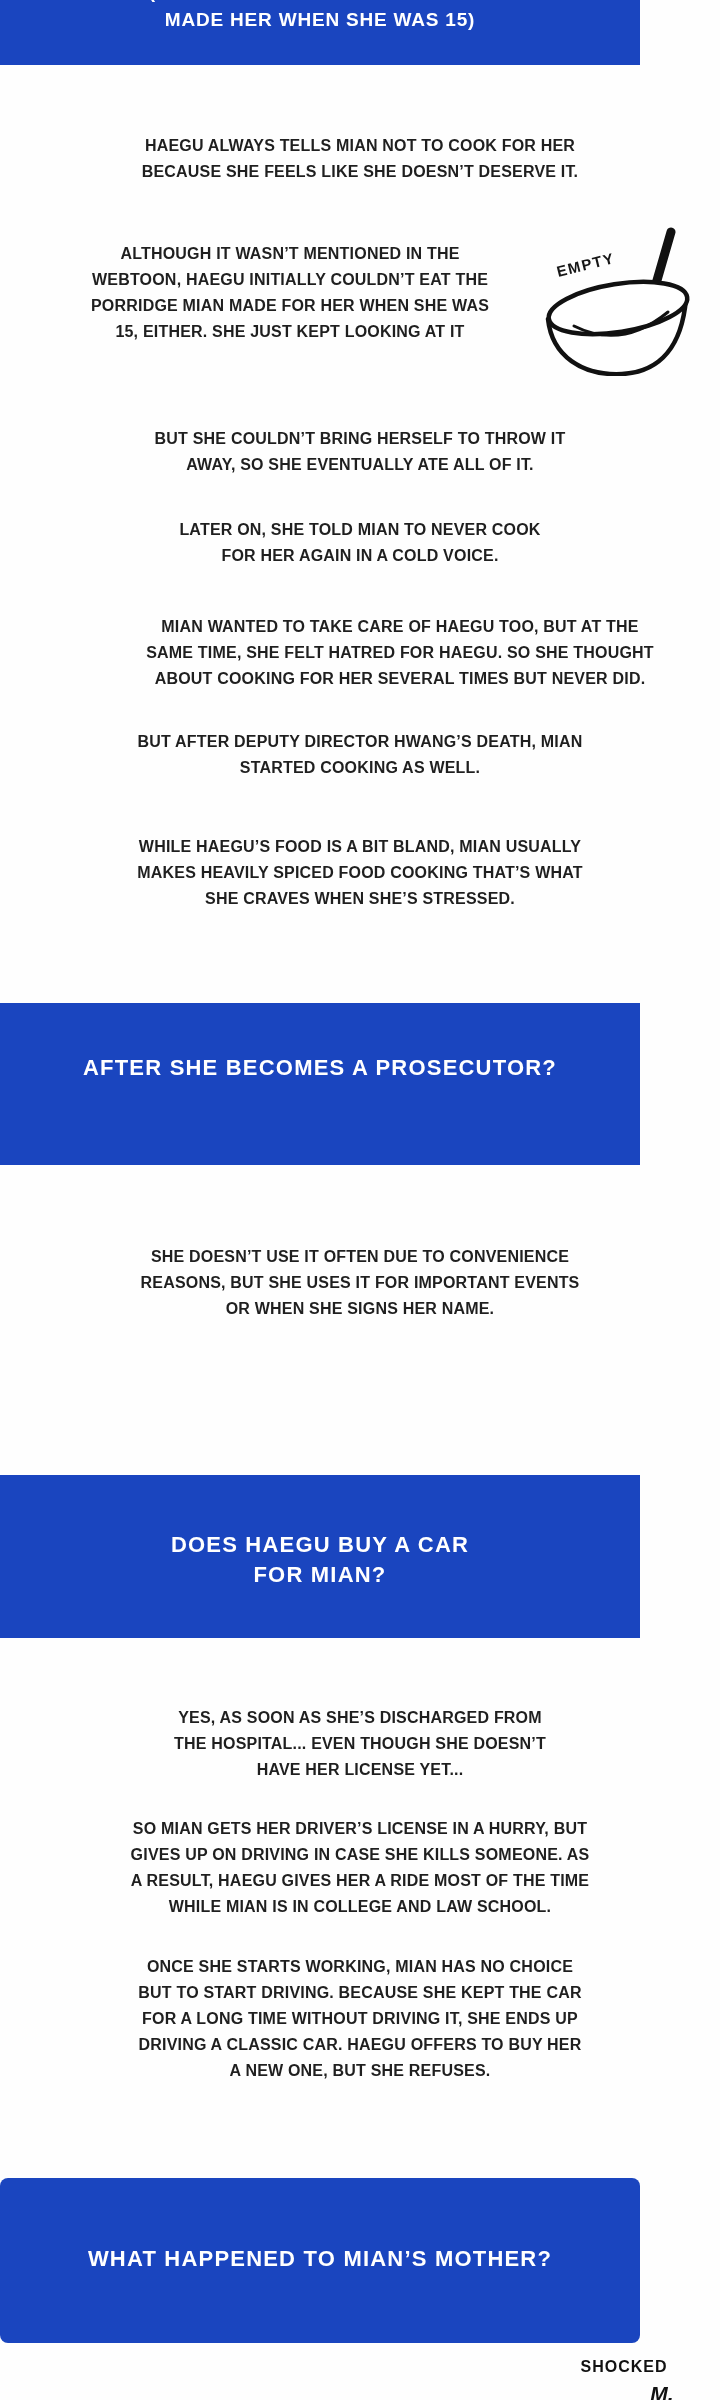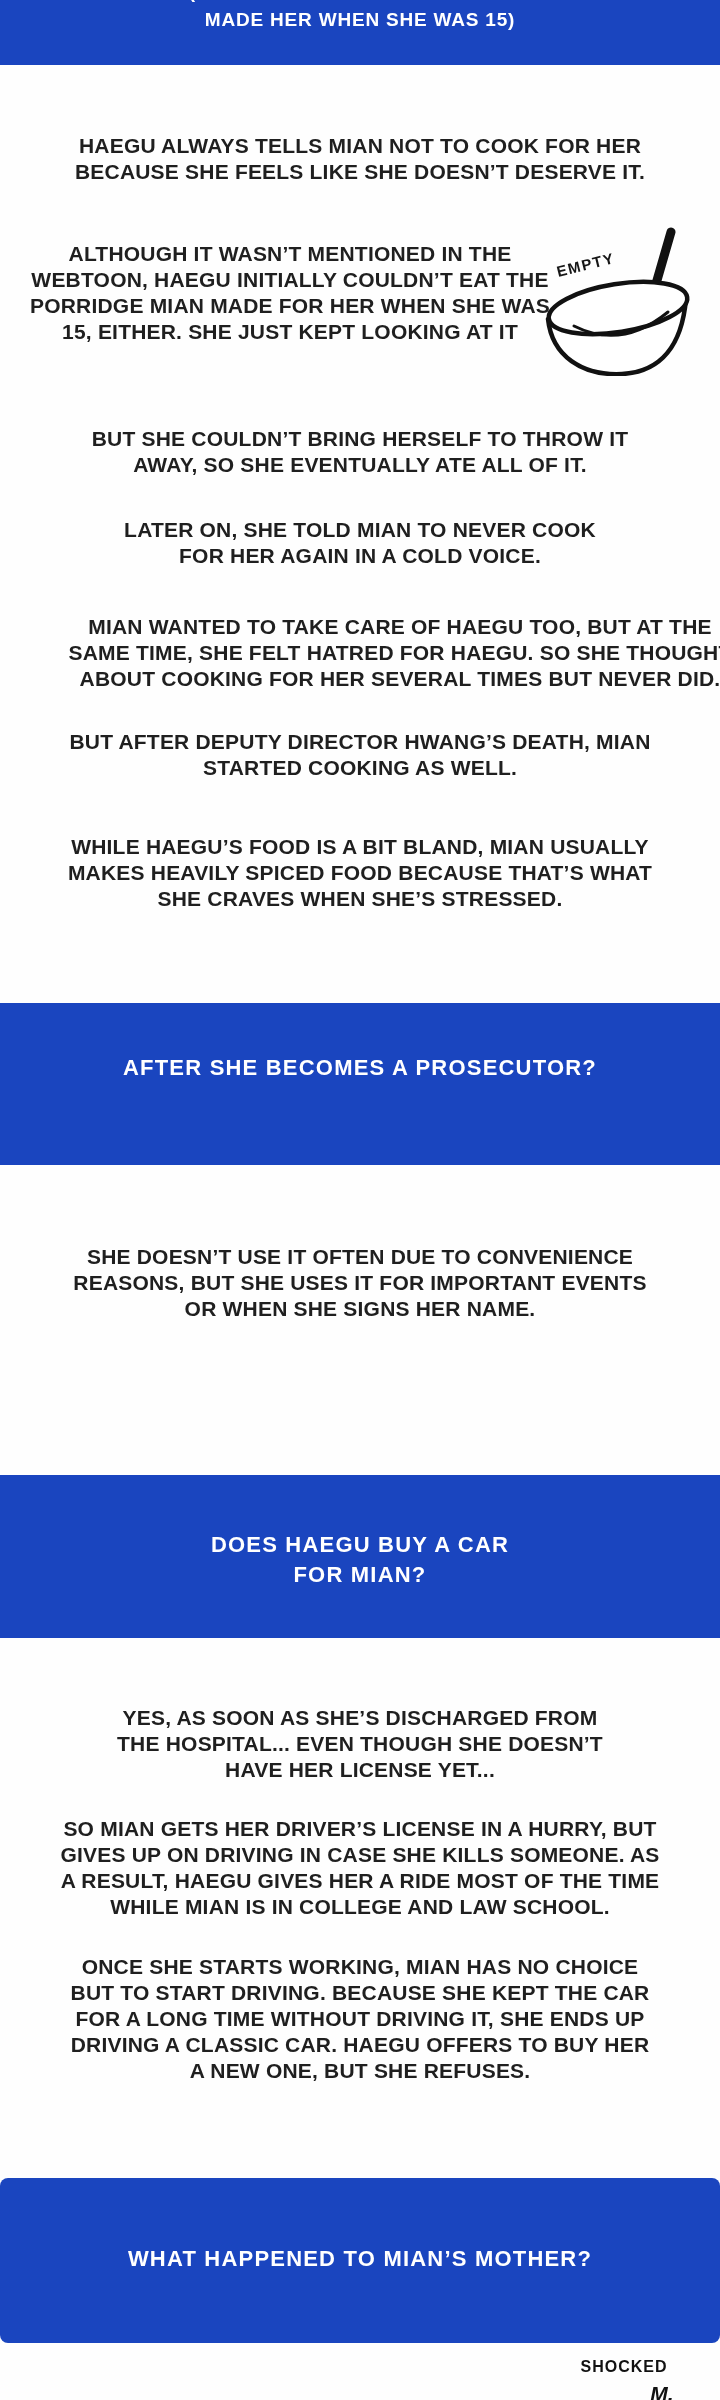--- a/index.html
+++ b/index.html
@@ -3,33 +3,33 @@
 <meta charset="utf-8">
 <style>
   html,body { margin:0; padding:0; background:#ffffff; }
   .page {
     position:relative; width:720px; height:2400px;
     overflow:hidden; background:#fefefe;
     font-family:"Liberation Sans", sans-serif;
     font-weight:bold;
   }
   .band {
-    position:absolute; left:0; width:720px;
+    position:absolute; left:0; width:640px;
     background:var(--band-blue,#1a45bf);
     color:#ffffff; text-align:center;
   }
   .band-text {
     position:absolute; left:0; width:100%;
     font-size:22px; line-height:30px; letter-spacing:1.2px;
   }
   .band-text.small { font-size:19px; line-height:28px; letter-spacing:0.8px; }
   .para {
     position:absolute; left:0; width:720px;
     text-align:center; color:#1f1f1f;
-    font-size:21px; line-height:26px; letter-spacing:0.2px;
+    font-size:16px; line-height:26px; letter-spacing:0.2px;
   }
   .para.narrow { left:30px; width:520px; }
   .line { display:block; white-space:nowrap; }
   .bowl-wrap { position:absolute; left:540px; top:226px; width:170px; height:150px; }
   .bowl-label {
     position:absolute; left:556px; top:256px;
     font-size:15px; letter-spacing:1.5px; color:#161616;
     transform:rotate(-14deg);
   }
   .footer-note {
@@ -93,21 +93,21 @@
     <span class="line">ABOUT COOKING FOR HER SEVERAL TIMES BUT NEVER DID.</span>
   </div>
 
   <div class="para" style="top:729px;">
     <span class="line">BUT AFTER DEPUTY DIRECTOR HWANG’S DEATH, MIAN</span>
     <span class="line">STARTED COOKING AS WELL.</span>
   </div>
 
   <div class="para" style="top:834px;">
     <span class="line">WHILE HAEGU’S FOOD IS A BIT BLAND, MIAN USUALLY</span>
-    <span class="line">MAKES HEAVILY SPICED FOOD BECAUSE THAT’S WHAT</span>
+    <span class="line">MAKES HEAVILY SPICED FOOD COOKING THAT’S WHAT</span>
     <span class="line">SHE CRAVES WHEN SHE’S STRESSED.</span>
   </div>
 
   <div class="band" style="top:1003px; height:162px;">
     <div class="band-text" style="top:50px;">
       <span class="line">AFTER SHE BECOMES A PROSECUTOR?</span>
     </div>
   </div>
 
   <div class="para" style="top:1244px;">

